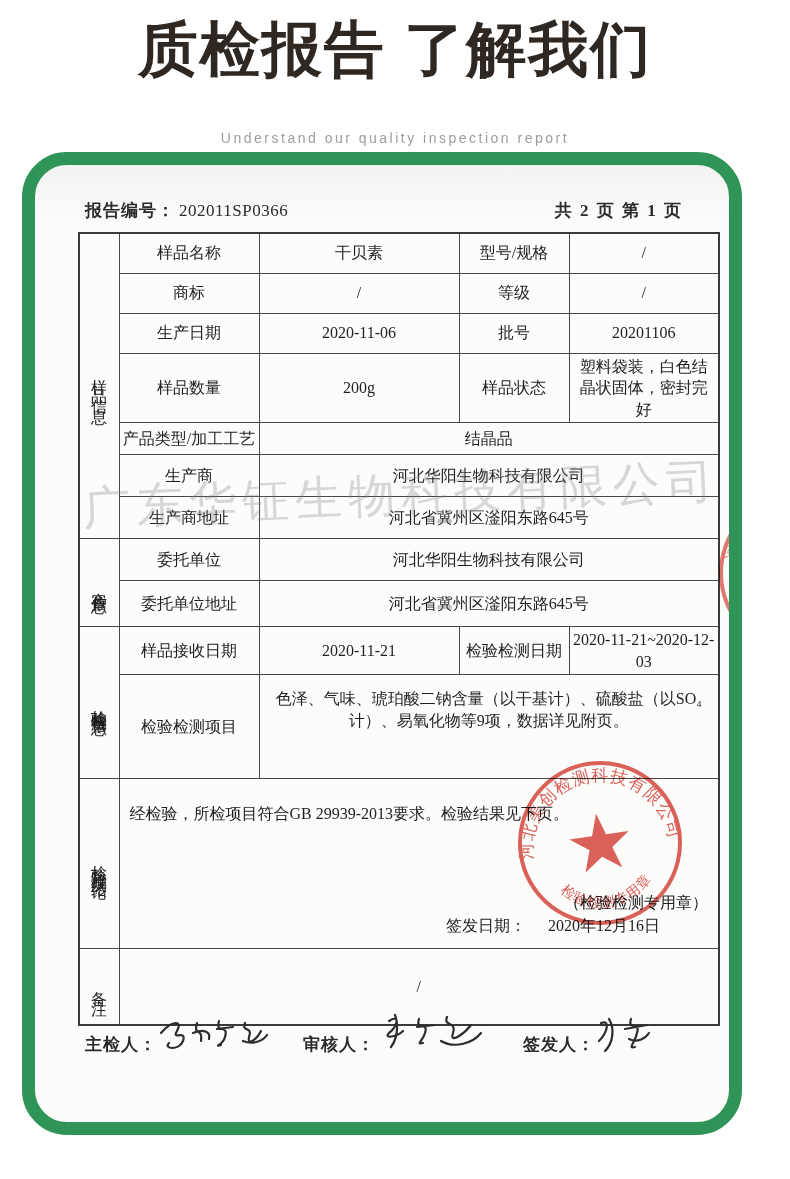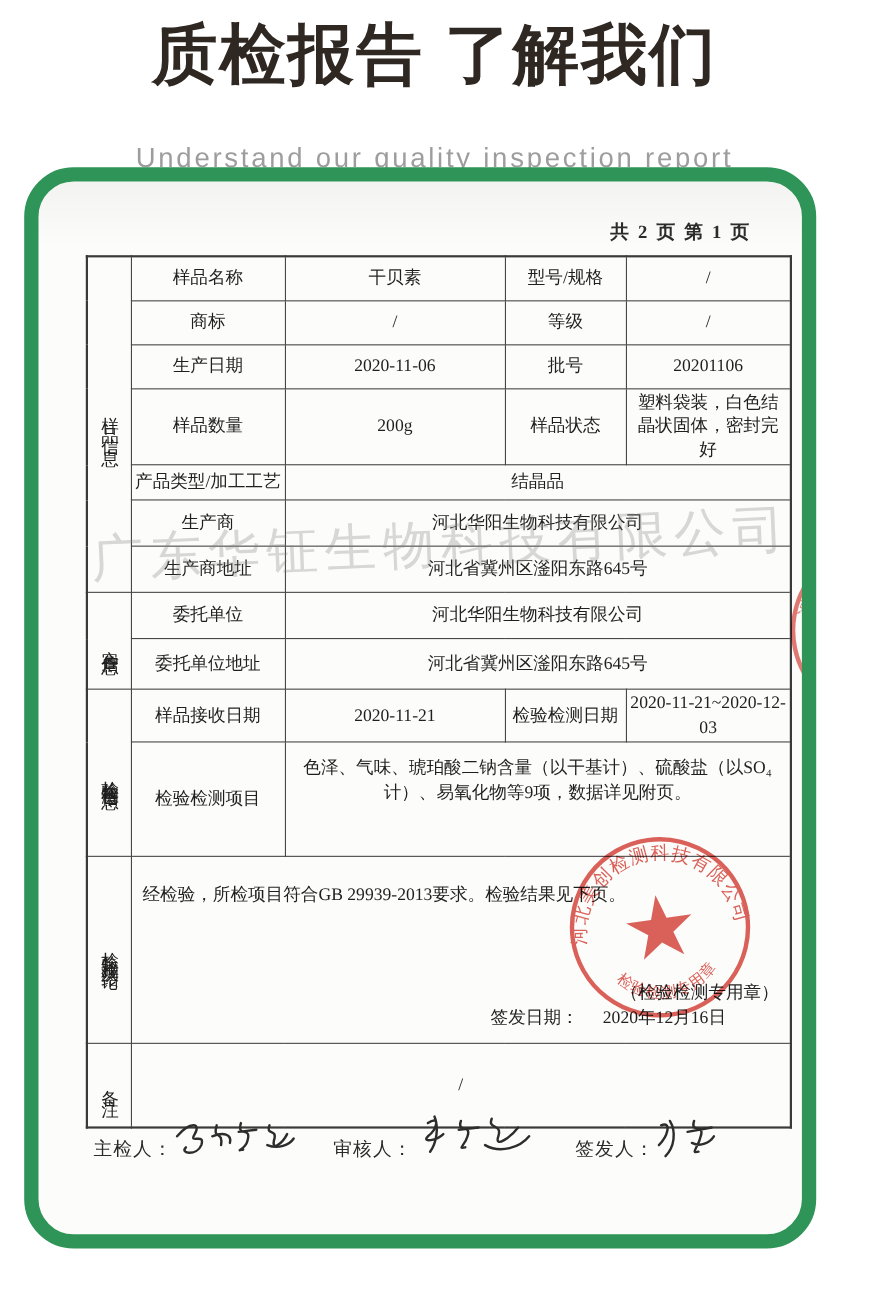--- a/index.html
+++ b/index.html
@@ -16,21 +16,21 @@
     text-align:center; font-size:60px; font-weight:900; letter-spacing:2px;
     color:#2f2822; font-family:"Liberation Sans", sans-serif;
   }
   .hd-sub {
     position:absolute; top:88px; left:0; width:100%;
     text-align:center; font-size:32px; font-weight:500; letter-spacing:4px;
     color:#3a3632;
   }
   .hd-sub-en {
     position:absolute; top:130px; left:0; width:100%;
-    text-align:center; font-size:25px; font-weight:400; letter-spacing:2.5px;
+    text-align:center; font-size:14px; font-weight:400; letter-spacing:2.5px;
     color:#9d9d9d;
   }
 
   
   .frame {
     position:absolute; left:22px; top:152px;
     width:720px; height:983px;
     border:13px solid #2e9457; border-radius:45px;
     background:#fcfcfa; overflow:hidden;
   }
@@ -96,36 +96,39 @@
   }
 
   
   .stamp { position:absolute; mix-blend-mode:multiply; z-index:6; pointer-events:none; }
   .stamp-main { left:475px; top:588px; width:180px; height:180px; transform:rotate(-8deg); opacity:0.88; }
   .stamp-side { left:676px; top:318px; width:180px; height:180px; transform:rotate(10deg); opacity:0.75; }
 
   
   .sig-row { position:absolute; left:0; top:0; width:100%; height:0; }
   .sig-label {
-    position:absolute; font-size:17px; font-weight:400; color:#2b2b2b;
+    position:absolute; font-size:17px; font-weight:700; color:#2b2b2b;
     font-family:"Liberation Serif","DejaVu Serif",serif; letter-spacing:1px;
   }
   .sig-svg { position:absolute; }
 </style>
 </head>
 <body>
 
 <div class="page">
 
   <div class="hd-title">质检报告 了解我们</div>
   <div class="hd-sub-en">Understand our quality inspection report</div>
 
   <div class="frame">
     <div class="paper-shade"></div>
 
+    <div class="report-no">
+      <span>报告编号：</span><span class="num">202011SP0366</span>
+    </div>
     <div class="page-info">共 2 页  第 1 页</div>
 
     <div class="watermark">广东华钲生物科技有限公司</div>
 
     <table class="report">
       <colgroup>
         <col class="c0">
           <col class="c1">
           <col class="c2">
           <col class="c3">

